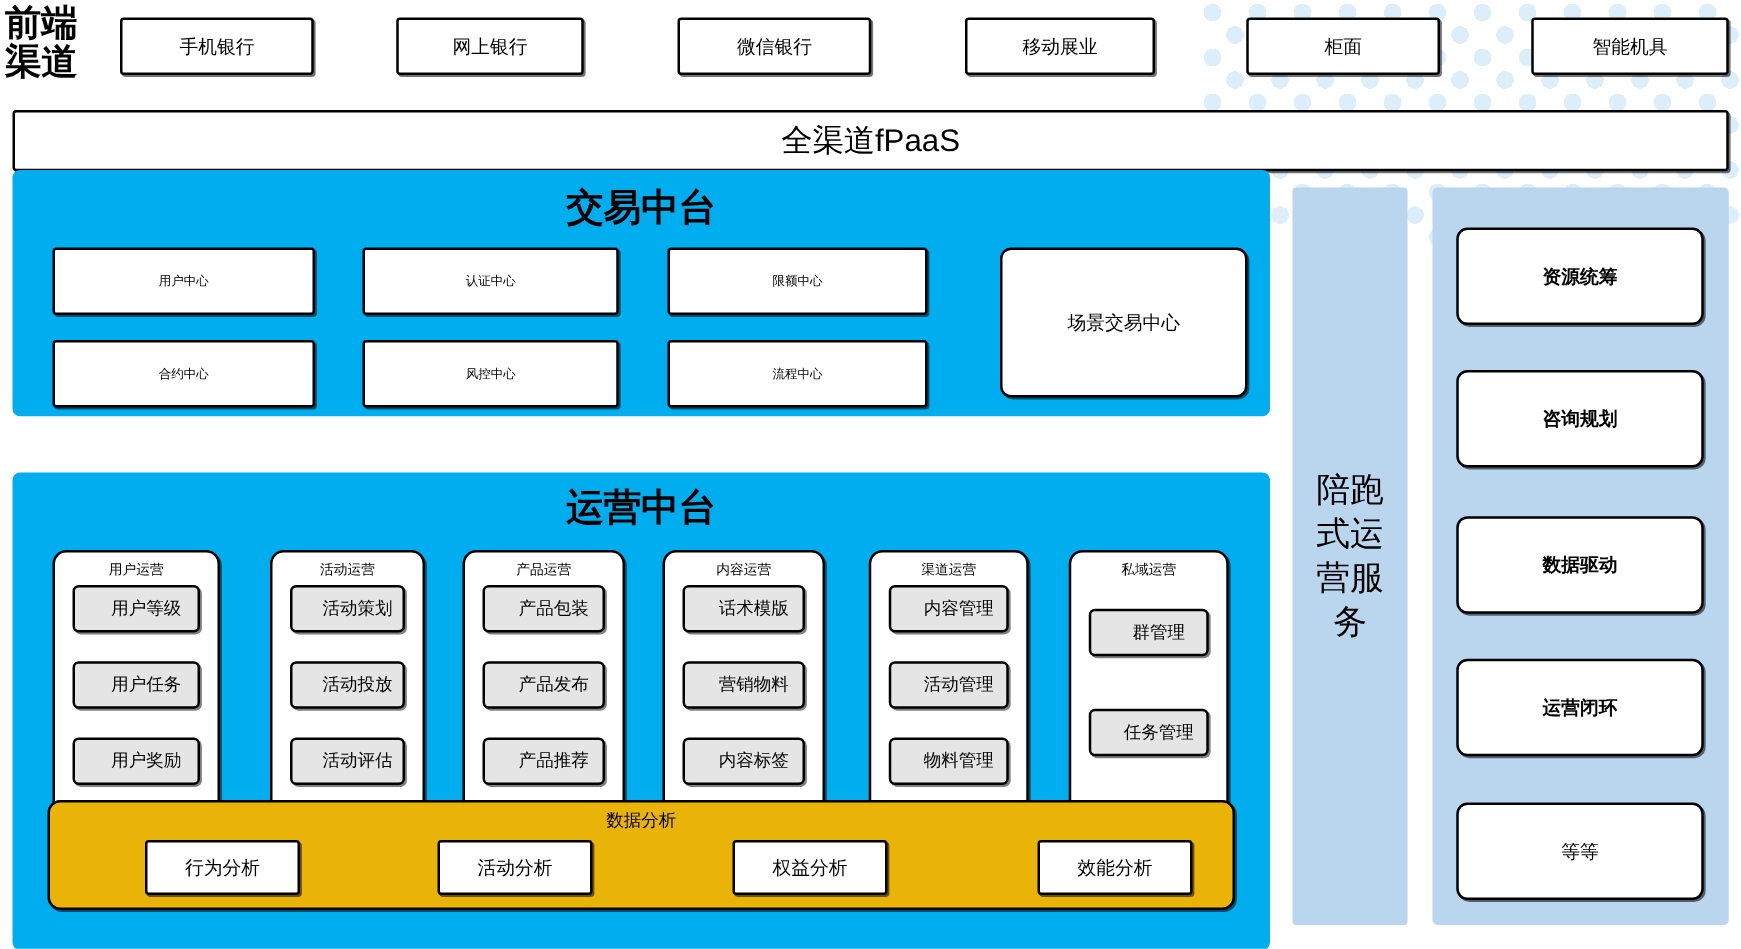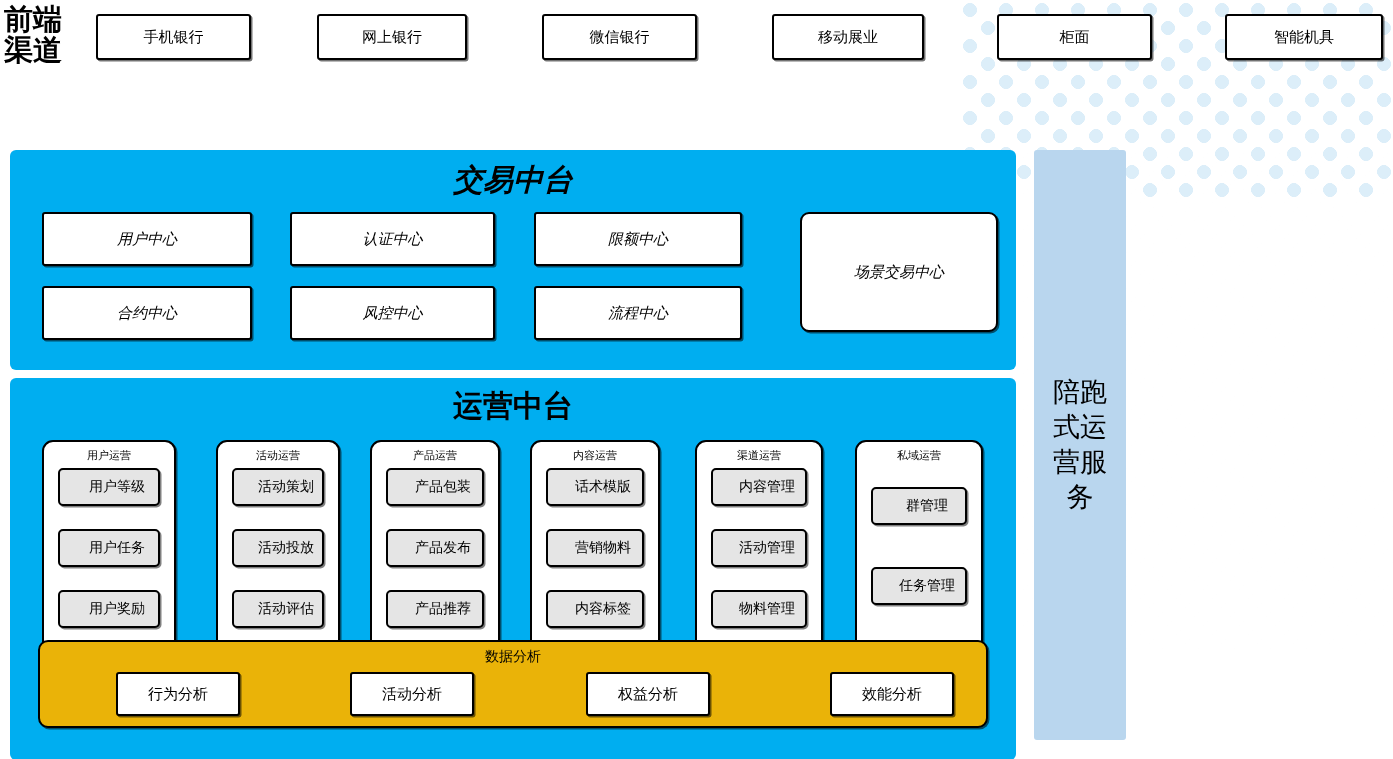--- a/index.html
+++ b/index.html
@@ -62,23 +62,23 @@
   .cyan{
     position:absolute;background:#00AEF0;border-radius:6px;
   }
   .ptitle{
     position:absolute;left:0;width:100%;text-align:center;
     font-family:"Liberation Serif","DejaVu Serif",serif;
     font-weight:bold;font-size:30px;color:#000;
   }
 
   
-  #trade{left:10px;top:150px;width:1006px;height:220px;font-style:italic;}
+  #trade{left:10px;top:136px;width:1006px;height:197px;}
   #trade .ptitle{top:10px;}
-  .tbox{position:absolute;font-size:15px;height:54px;}
+  .tbox{position:absolute;font-size:10px;height:54px;}
   #scene-center{position:absolute;left:790px;top:62px;width:198px;height:120px;font-size:15px;}
 
   
   #ops{left:10px;top:378px;width:1006px;height:382px;}
   #ops .ptitle{top:8px;}
 
   .group{
     position:absolute;top:62px;width:auto;
     background:#fff;border:2px solid #000;border-radius:11px;
     box-sizing:border-box;box-shadow:1.5px 1.5px 0 rgba(0,0,0,.55);
@@ -153,20 +153,23 @@
         <span>移动展业</span>
       </div>
       <div class="wbox chan" style="left: 997px; width: 155px;">
         <span>柜面</span>
       </div>
       <div class="wbox chan" style="left: 1225px; width: 158px;">
         <span>智能机具</span>
       </div>
     </div>
 
+  <div id="fpaas" class="wbox">
+    <span>全渠道fPaaS</span>
+  </div>
 
   <div id="trade" class="cyan">
     <div class="ptitle">交易中台</div>
     <div id="trade-boxes">
         <div class="wbox tbox" style="left: 32px; top: 62px; width: 210px;">
           <span>用户中心</span>
         </div>
         <div class="wbox tbox" style="left: 280px; top: 62px; width: 205px;">
           <span>认证中心</span>
         </div>
@@ -244,16 +247,33 @@
             <span>效能分析</span>
           </div>
         </div>
     </div>
   </div>
 
   <div id="service-col">
     <div class="vtext">陪跑式运营服务</div>
   </div>
 
+  <div id="cap-col">
+      <div class="wbox r cap" style="top: 32px;">
+        <span>资源统筹</span>
+      </div>
+      <div class="wbox r cap" style="top: 146px;">
+        <span>咨询规划</span>
+      </div>
+      <div class="wbox r cap" style="top: 263px;">
+        <span>数据驱动</span>
+      </div>
+      <div class="wbox r cap" style="top: 377px;">
+        <span>运营闭环</span>
+      </div>
+      <div class="wbox r cap plain" style="top: 492px;">
+        <span>等等</span>
+      </div>
+    </div>
 
 </div>
 
 <div id="dots2"></div>
 
 </body></html>

